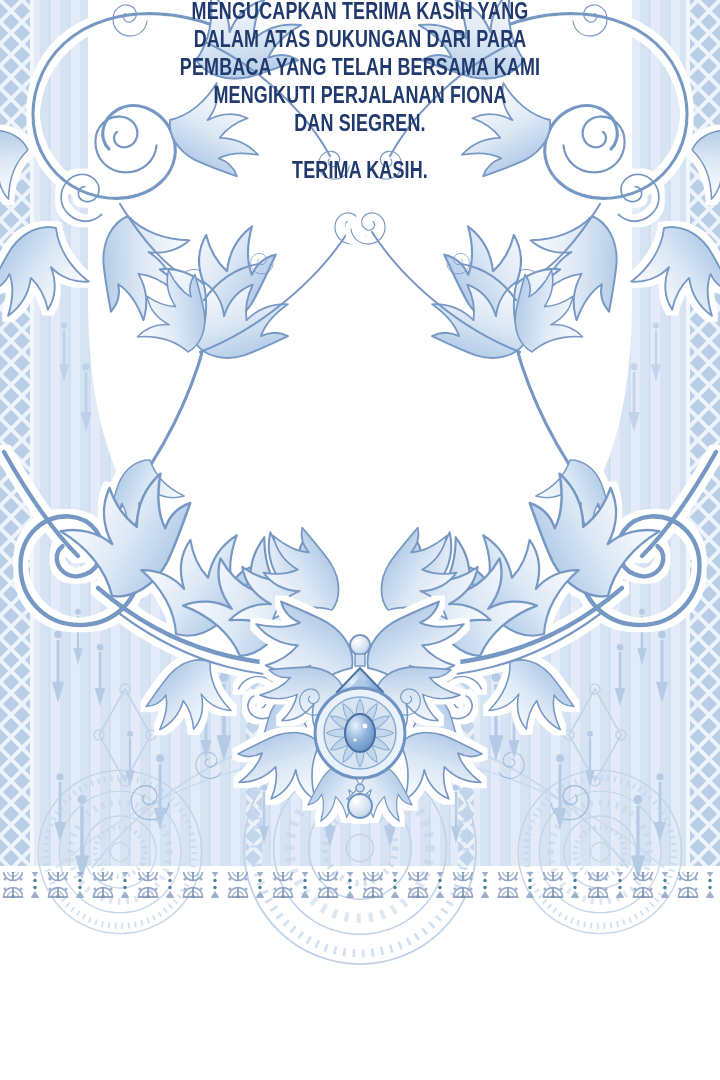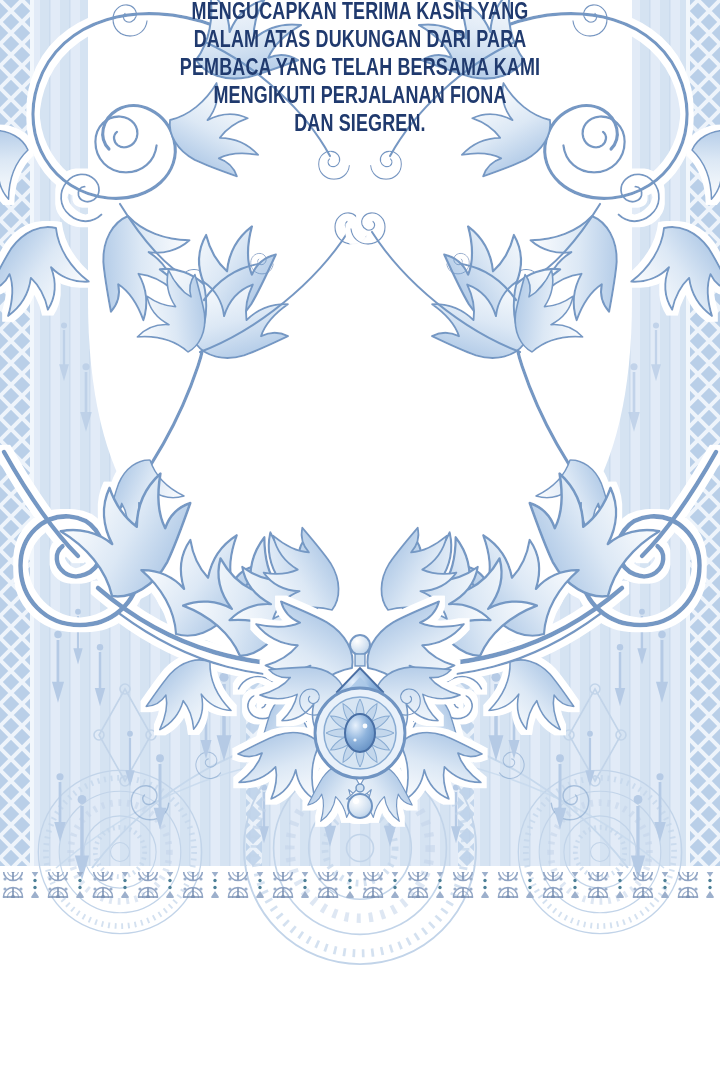--- a/index.html
+++ b/index.html
@@ -240,15 +240,18 @@
   </svg>
 
   <div class="msg">
     <p>
       <span class="ln">MENGUCAPKAN TERIMA KASIH YANG</span>
       <span class="ln">DALAM ATAS DUKUNGAN DARI PARA</span>
       <span class="ln">PEMBACA YANG TELAH BERSAMA KAMI</span>
       <span class="ln">MENGIKUTI PERJALANAN FIONA</span>
       <span class="ln">DAN SIEGREN.</span>
     </p>
+    <p>
+      <span class="ln">TERIMA KASIH.</span>
+    </p>
   </div>
 
 </div>
 
 </body></html>

